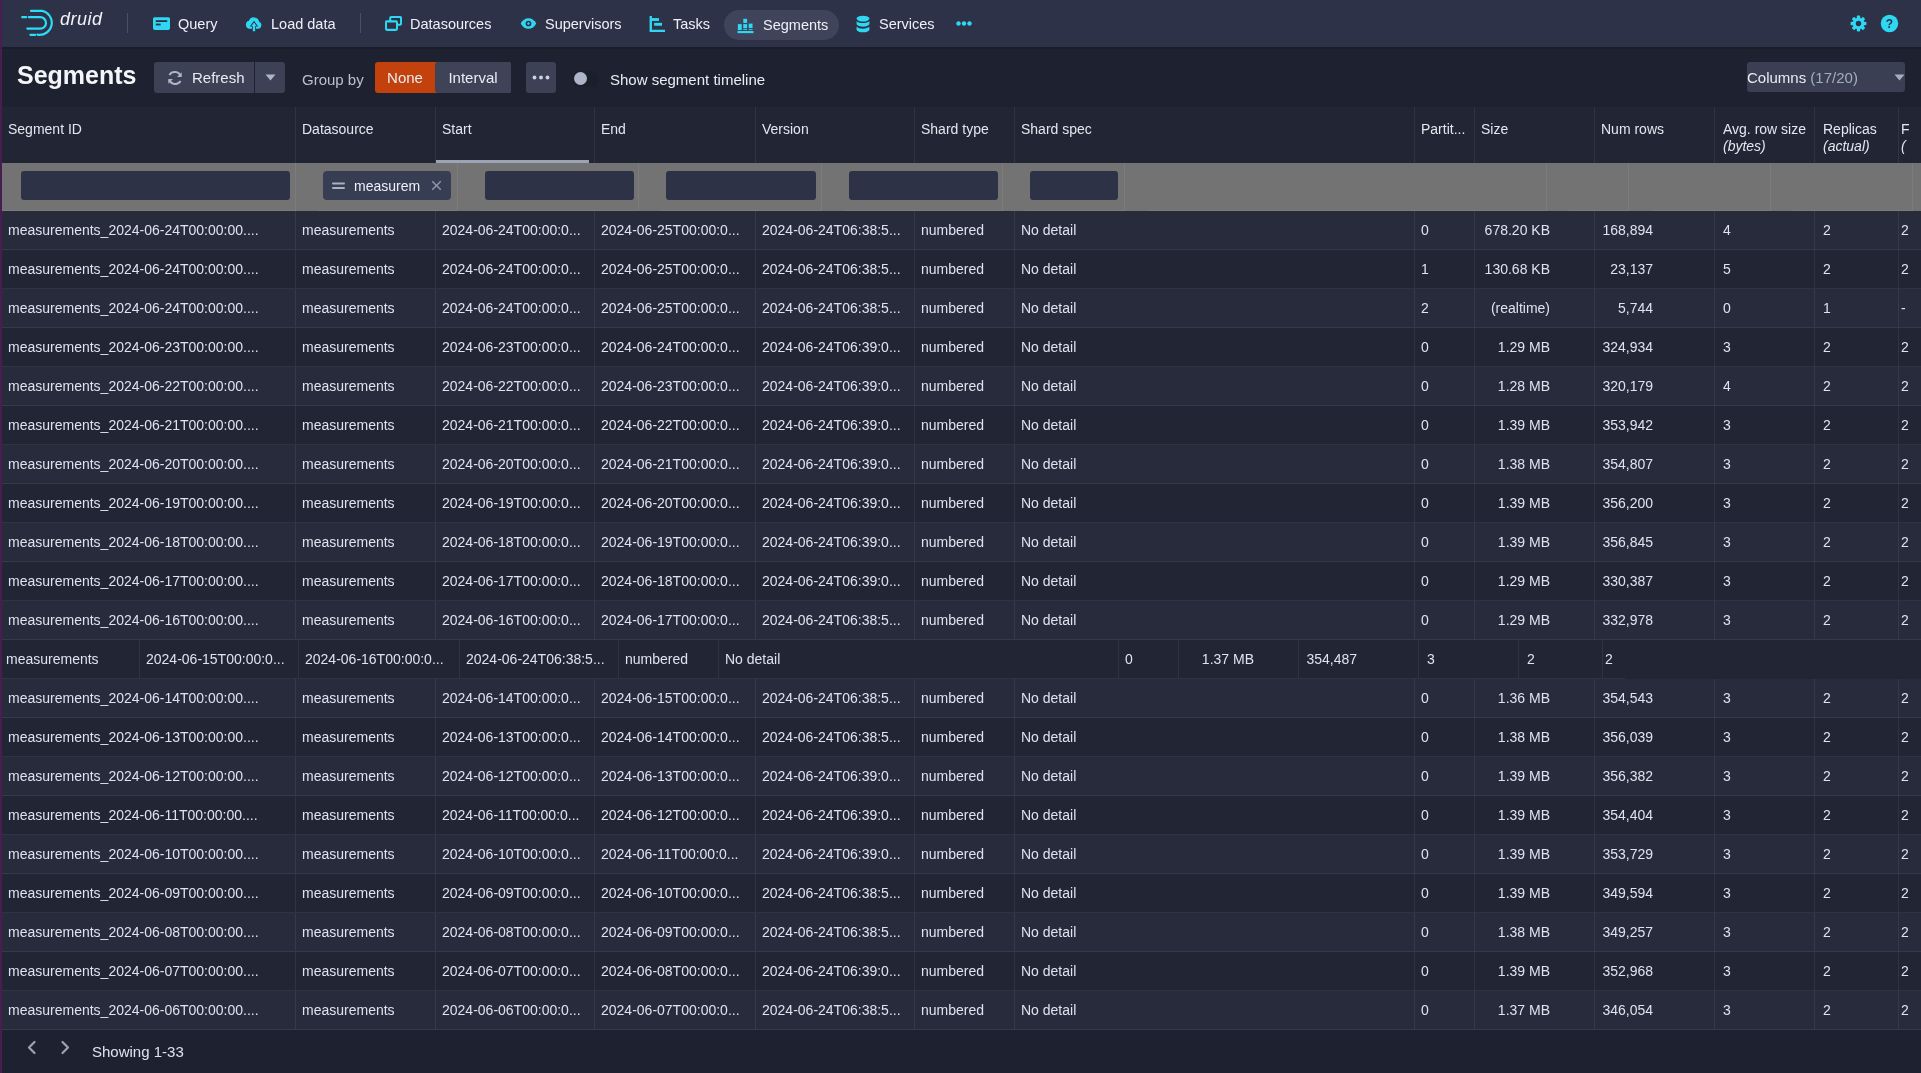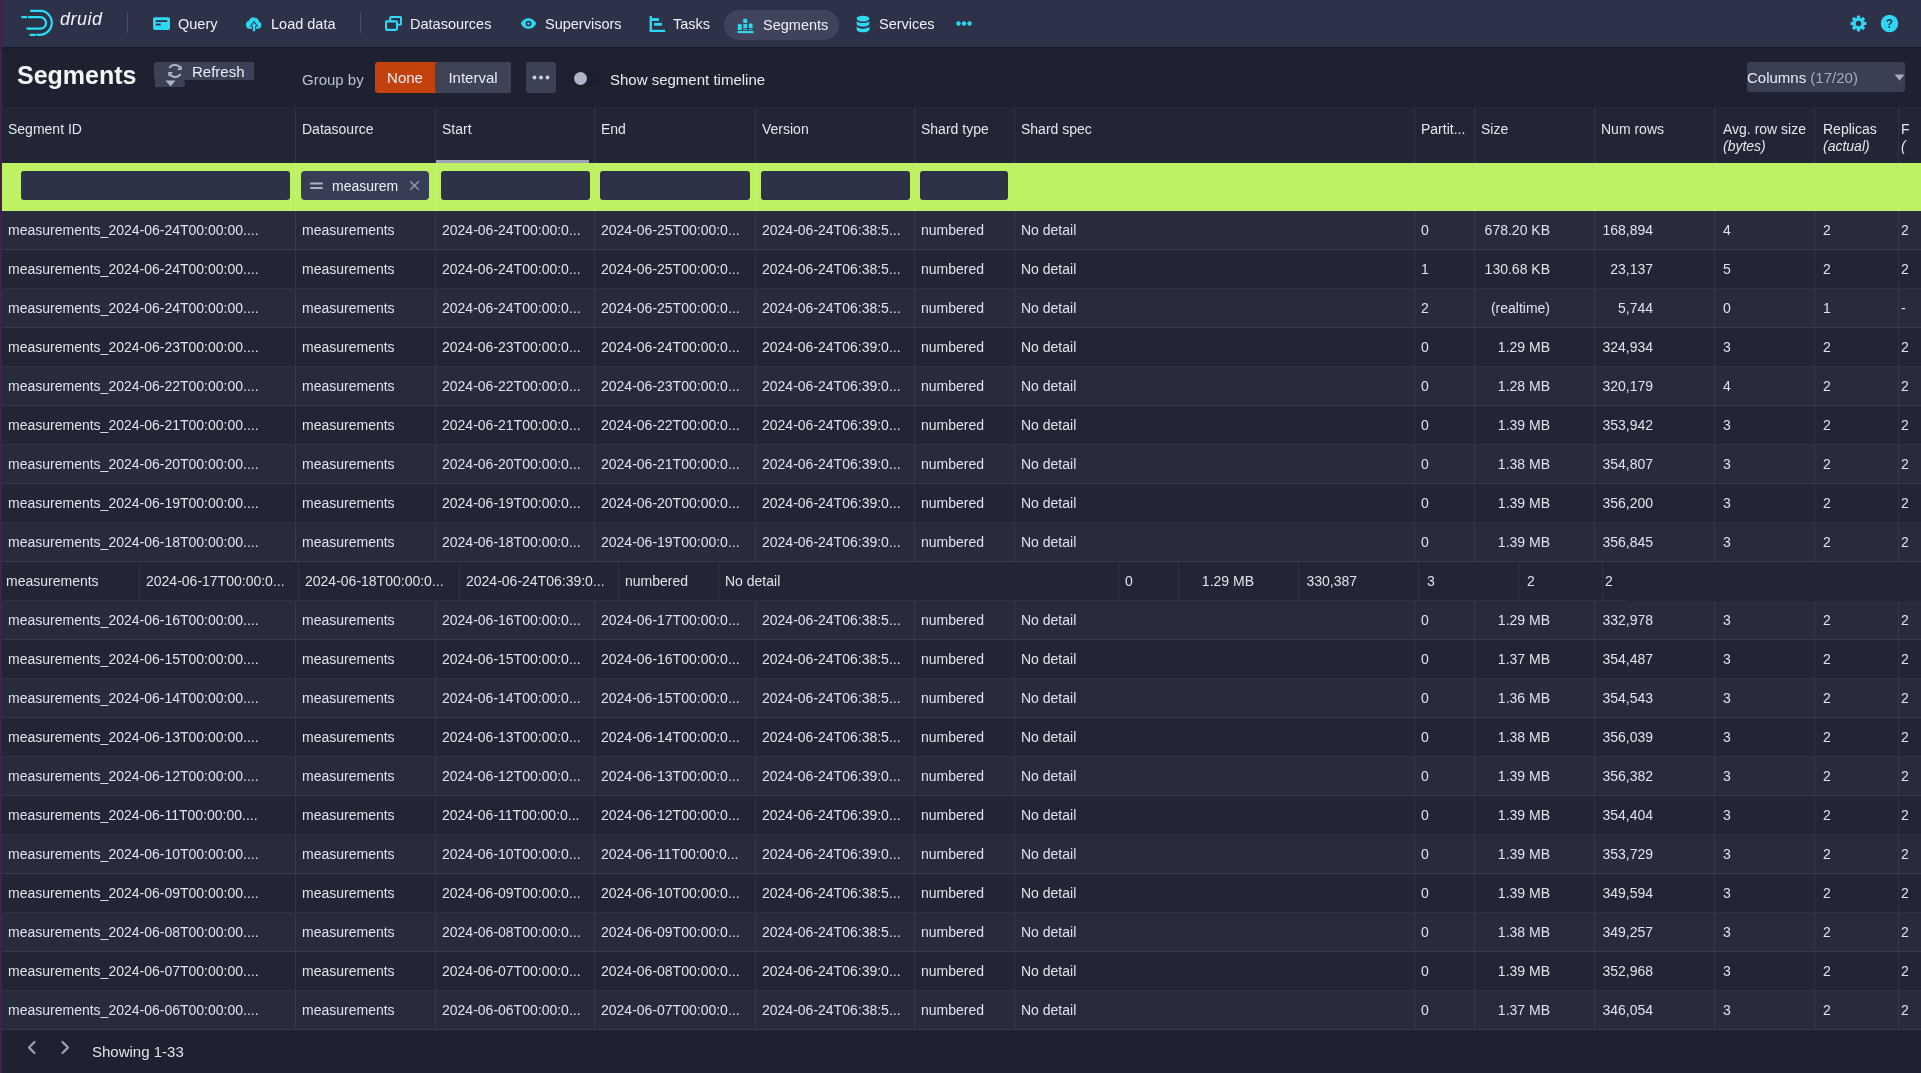--- a/index.html
+++ b/index.html
@@ -12,21 +12,21 @@
 .navdiv { position:absolute; top:13px; width:1px; height:20px; background:#4a4f66; }
 #pill { position:absolute; left:724px; top:10px; height:30px; width:115px; border-radius:15px;
   background:#3f445a; display:flex; align-items:center; padding-left:13px; gap:9px;
   color:#eef0f7; font-size:14.5px; }
 #druidword { position:absolute; left:60px; top:9px; font-size:18px; font-style:italic;
   color:#f2f4f9; letter-spacing:0.5px; }
 
 #title { position:absolute; left:17px; top:61px; font-size:25px; font-weight:bold; color:#f4f5f9; }
 .btn { position:absolute; background:#3c4156; border-radius:3px; color:#e9ecf3; font-size:15px;
   display:flex; align-items:center; justify-content:center; }
-#refreshgrp { position:absolute; left:154px; top:62px; height:31px; display:flex;flex-direction:column; }
+#refreshgrp { position:absolute; left:154px; top:62px; height:31px; display:flex; }
 #refreshbtn { width:100px; background:#3c4156; border-radius:3px 0 0 3px; display:flex;
   align-items:center; color:#e9ecf3; font-size:15px; gap:8px; padding-left:12px; }
 #refreshcaret { width:30px; margin-left:1px; background:#3c4156; border-radius:0 3px 3px 0;
   display:flex; align-items:center; justify-content:center; }
 #groupby { position:absolute; left:302px; top:71px; font-size:15px; color:#b9c0cf; }
 #seggrp { position:absolute; left:375px; top:62px; height:31px; display:flex; background:#c2410c;
   border-radius:3px; }
 #segnone { width:60px; display:flex; align-items:center; justify-content:center; color:#e9ecf3; font-size:15px; }
 #segint { width:76px; background:#3e4358; border-radius:3px; display:flex; align-items:center;
   justify-content:center; color:#e9ecf3; font-size:15px; }
@@ -35,21 +35,21 @@
   background:#1b1f2b; }
 #toggle .knob { position:absolute; left:1.5px; top:1.2px; width:13px; height:13px; border-radius:50%;
   background:#aeb5c8; }
 #togglelabel { position:absolute; left:610px; top:71px; font-size:15px; color:#e9ecf3; }
 #colbtn { left:1747px; top:62px; width:158px; height:30px; gap:6px; background:#3a3f54;justify-content:space-between; }
 #colbtn .cnt { color:#a5adbf; }
 
 #table { position:absolute; left:0; top:107px; width:1921px; }
 .tr { display:flex; width:1921px; }
 .hr { height:56px; background:#212534; }
-.fr { height:48px; background:#bef264; }
+.fr { height:48px; background:#737373;gap:22px; }
 .tr.odd  { background:#272b3c; }
 .tr.even { background:#212534; }
 .td, .th { border-right:1px solid rgba(255,255,255,0.07); padding:0 6px; font-size:14px;
   color:#dfe3ed; overflow:hidden; white-space:nowrap; flex:none; }
 .td { height:39px; line-height:38px; border-bottom:1px solid rgba(255,255,255,0.07); }
 .th { padding-top:14px; color:#e3e7f0; position:relative; }
 .th .sub { font-style:italic; display:block; margin-top:1px; }
 .c1 { width:296px; padding-left:8px; }
 .c2 { width:140px; }
 .c3 { width:159px; }
@@ -418,20 +418,21 @@
 <div class="td c6">numbered</div>
 <div class="td c7">No detail</div>
 <div class="td c8">0</div>
 <div class="td c9"><span class="num s">1.39 MB</span></div>
 <div class="td c10"><span class="num n">356,845</span></div>
 <div class="td c11">3</div>
 <div class="td c12">2</div>
 <div class="td c13">2</div>
 </div>
 <div class="tr even">
+<div class="td c1">measurements_2024-06-17T00:00:00....</div>
 <div class="td c2">measurements</div>
 <div class="td c3">2024-06-17T00:00:0...</div>
 <div class="td c4">2024-06-18T00:00:0...</div>
 <div class="td c5">2024-06-24T06:39:0...</div>
 <div class="td c6">numbered</div>
 <div class="td c7">No detail</div>
 <div class="td c8">0</div>
 <div class="td c9"><span class="num s">1.29 MB</span></div>
 <div class="td c10"><span class="num n">330,387</span></div>
 <div class="td c11">3</div>
@@ -447,21 +448,20 @@
 <div class="td c6">numbered</div>
 <div class="td c7">No detail</div>
 <div class="td c8">0</div>
 <div class="td c9"><span class="num s">1.29 MB</span></div>
 <div class="td c10"><span class="num n">332,978</span></div>
 <div class="td c11">3</div>
 <div class="td c12">2</div>
 <div class="td c13">2</div>
 </div>
 <div class="tr even">
-<div class="td c1">measurements_2024-06-15T00:00:00....</div>
 <div class="td c2">measurements</div>
 <div class="td c3">2024-06-15T00:00:0...</div>
 <div class="td c4">2024-06-16T00:00:0...</div>
 <div class="td c5">2024-06-24T06:38:5...</div>
 <div class="td c6">numbered</div>
 <div class="td c7">No detail</div>
 <div class="td c8">0</div>
 <div class="td c9"><span class="num s">1.37 MB</span></div>
 <div class="td c10"><span class="num n">354,487</span></div>
 <div class="td c11">3</div>

